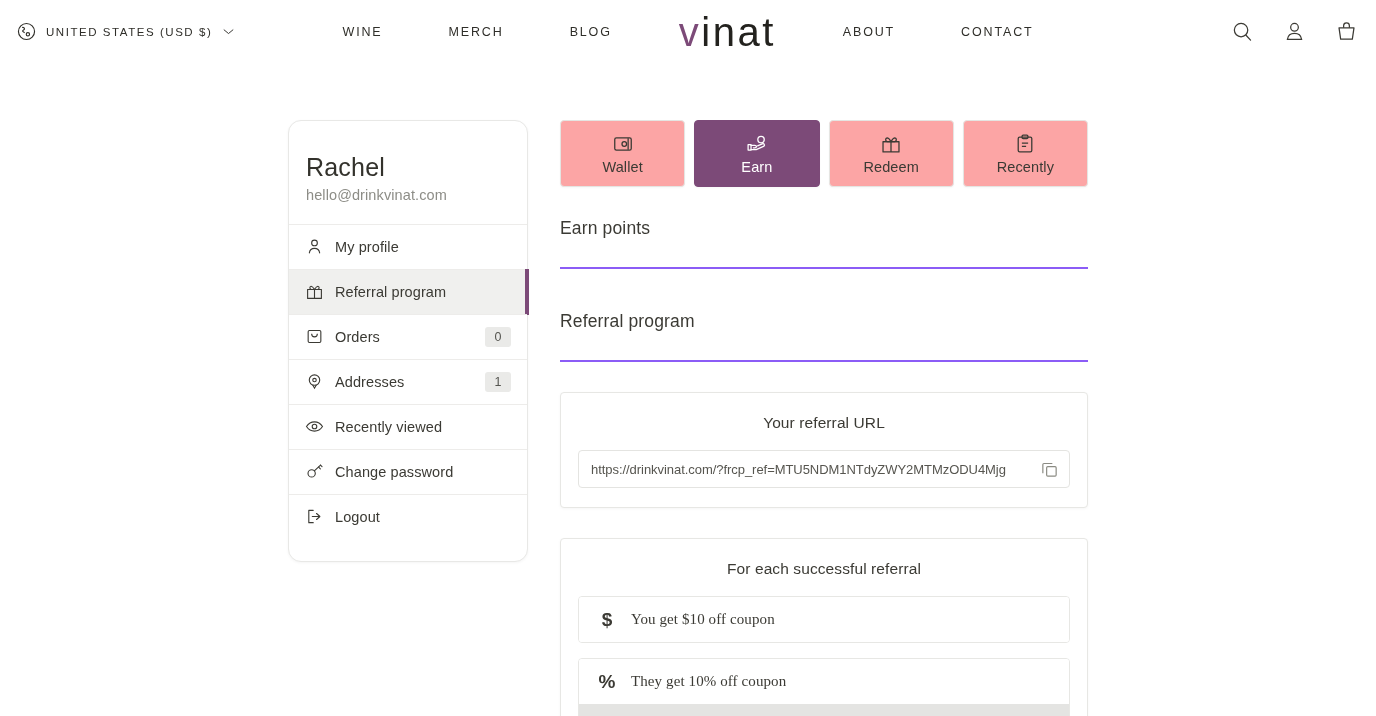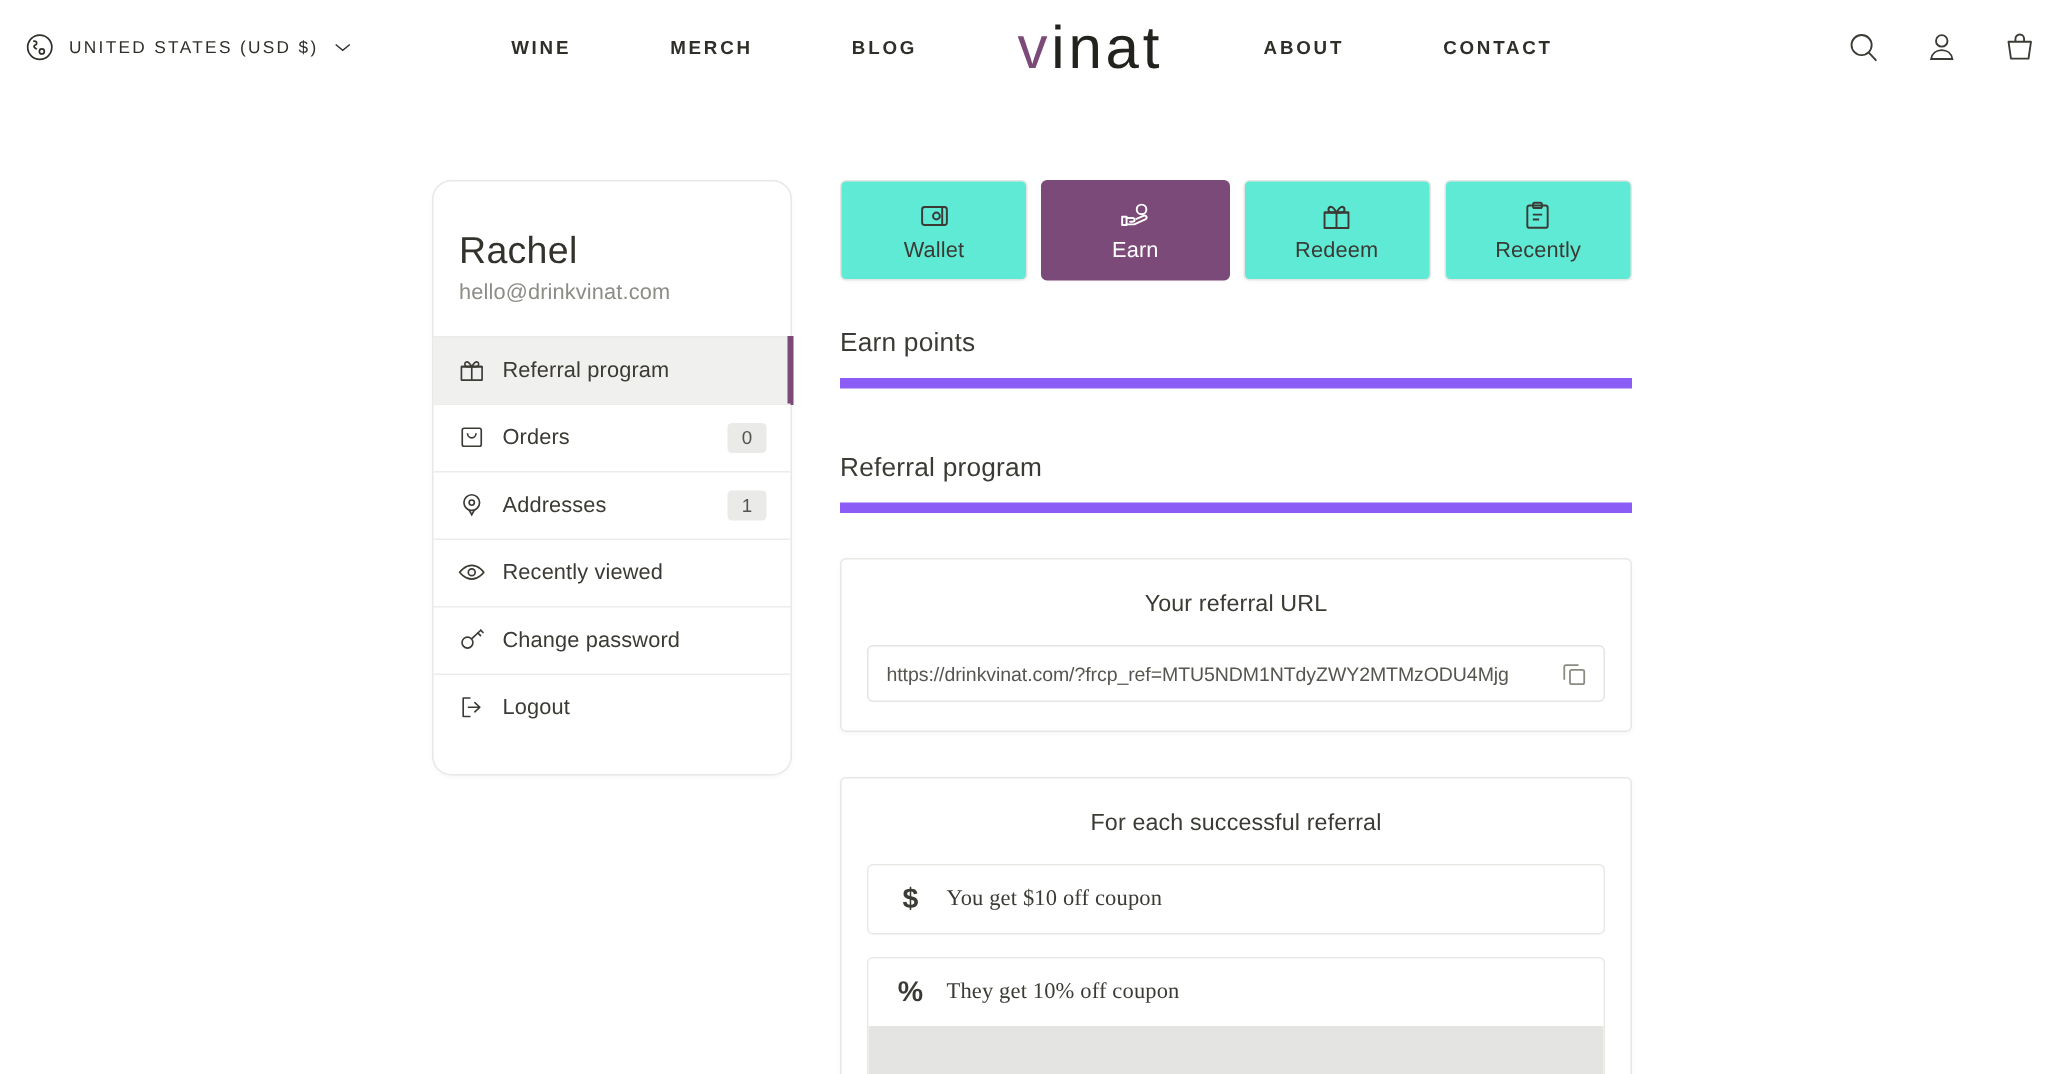--- a/index.html
+++ b/index.html
@@ -43,21 +43,21 @@
     left: 0; right: 0;
     display: flex;
     align-items: center;
     justify-content: center;
     gap: 0;
   }
   .nav-link {
     font-size: 12.5px;
     letter-spacing: 1.85px;
     color: #2f2e29;
-    font-weight: 700;
+    font-weight: 400;
     text-decoration: none;
     white-space: nowrap;
     padding: 0 33px;
     cursor: pointer;
   }
   .logo {
     padding: 0 34px;
     font-family: "Liberation Sans", sans-serif;
     font-size: 40px;
     letter-spacing: 2.5px;
@@ -159,21 +159,21 @@
 
   .tabs {
     display: flex;
     gap: 9px;
   }
   .tab {
     flex: 1;
     height: 67px;
     border: 1px solid #e5e5e2;
     border-radius: 4px;
-    background: #5eead4;
+    background: #fca5a5;
     display: flex;
     flex-direction: column;
     align-items: center;
     justify-content: center;
     gap: 4px;
     cursor: pointer;
     box-shadow: 0 1px 2px rgba(0,0,0,.03);
   }
   .tab.active {
     background: #7c4a78;
@@ -186,22 +186,22 @@
     letter-spacing: .1px;
   }
   .tab.active .tab-label { color: #ffffff; }
 
   .section-title {
     margin-top: 31px;
     font-size: 17.5px;
     font-weight: 400;
     color: #3b3a34;
     letter-spacing: .15px;
-    padding-bottom: 13px;
-    border-bottom: 7px solid #8b5cf6;
+    padding-bottom: 28px;
+    border-bottom: 2px solid #8b5cf6;
   }
   .section-title.sub {
     margin-top: 42px;
     font-size: 17.5px;
   }
 
   .card {
     margin-top: 30px;
     border: 1px solid #e7e7e4;
     border-radius: 4px;
@@ -330,20 +330,29 @@
 <div class="page">
 
   <aside class="sidebar">
     <div class="acct-head">
       <div class="acct-name">Rachel</div>
       <div class="acct-email">hello@drinkvinat.com</div>
     </div>
 
     <ul class="nav-list">
 
+      <li class="nav-item">
+        <span>
+          <svg class="nav-icon" viewBox="0 0 24 24" fill="none" stroke="#3b3a34" stroke-width="1.4" stroke-linecap="round">
+            <circle cx="12" cy="7.5" r="3.6"></circle>
+            <path d="M5.5 20c.5-3.6 3.3-5.7 6.5-5.7s6 2.1 6.5 5.7"></path>
+          </svg>
+        </span>
+        <span class="label">My profile</span>
+      </li>
 
       <li class="nav-item active">
         <span>
           <svg class="nav-icon" viewBox="0 0 24 24" fill="none" stroke="#3b3a34" stroke-width="1.4" stroke-linejoin="round">
             <rect x="3.3" y="9.4" width="17.4" height="11.3"></rect>
             <path d="M3.3 9.4h17.4M12 9.4v11.3"></path>
             <path d="M12 9.4C10.6 7 9.4 5.3 7.8 5.3a2.1 2.1 0 0 0 0 4.1zM12 9.4c1.4-2.4 2.6-4.1 4.2-4.1a2.1 2.1 0 0 1 0 4.1z"></path>
           </svg>
         </span>
         <span class="label">Referral program</span>

